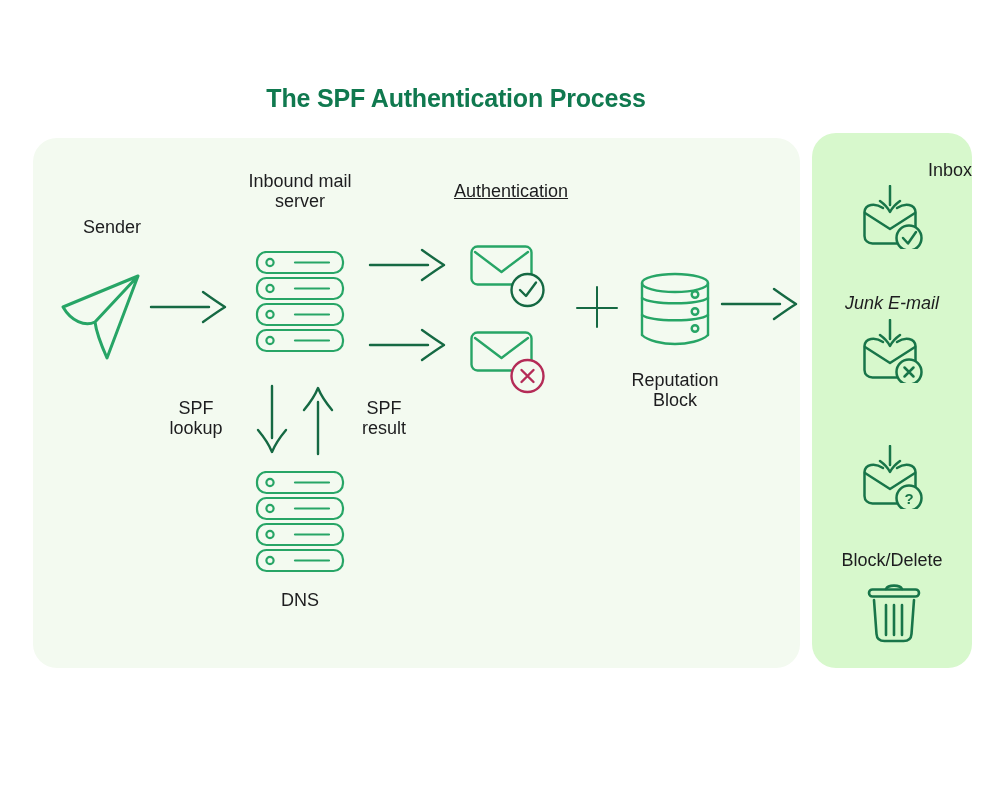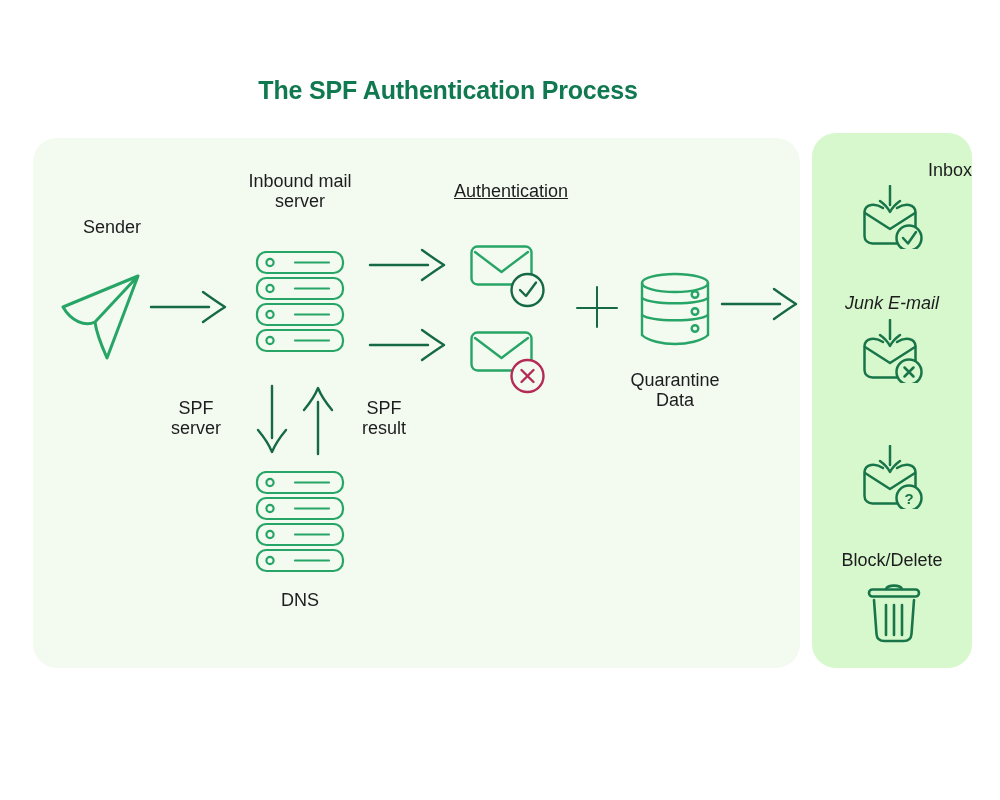--- a/index.html
+++ b/index.html
@@ -9,21 +9,21 @@
     font-family:"Liberation Sans", sans-serif;
     color:var(--label-text, #1d1d1f);
   }
   .abs { position:absolute; }
   .panel { position:absolute; border-radius:24px; }
   .panel-main { left:33px; top:138px; width:767px; height:530px; background:var(--process-panel-bg,#f3faf0); }
   .panel-out  { left:812px; top:133px; width:160px; height:535px; background:var(--outcome-panel-bg,#d7f8cc); }
   .title {
     position:absolute; left:0; top:68px; width:880px; text-align:center;
     font-size:25px; font-weight:700; letter-spacing:-0.2px;
-    color:var(--title-green,#10794f); margin:8px;
+    color:var(--title-green,#10794f); margin:16px;
   }
   .lbl { position:absolute; text-align:center; font-size:18px; line-height:20px; }
   .ic { fill:none; stroke-linecap:round; stroke-linejoin:round; }
   .s-light { stroke:var(--icon-green,#27a566); }
   .s-dark  { stroke:var(--arrow-green,#156943); }
   .s-out   { stroke:var(--outcome-green,#187549); }
   .s-red   { stroke:var(--reject-red,#b42b57); }
   .f-main  { fill:var(--process-panel-bg,#f3faf0); }
   .f-out   { fill:var(--outcome-panel-bg,#d7f8cc); }
   .badge-q { fill:var(--outcome-green,#187549); stroke:none;
@@ -35,24 +35,24 @@
 <div class="canvas">
 
   <h1 class="title">The SPF Authentication Process</h1>
 
   <div class="panel panel-main"></div>
   <div class="panel panel-out"></div>
 
   <div class="lbl" style="left:57px; top:181px; width:110px;margin-top:36px;">Sender</div>
   <div class="lbl" style="left:240px; top:171px; width:120px;">Inbound mail server</div>
   <div class="lbl" style="left:431px; top:181px; width:160px;text-decoration:underline;">Authentication</div>
-  <div class="lbl" style="left:158px; top:398px; width:76px;">SPF server</div>
+  <div class="lbl" style="left:158px; top:398px; width:76px;">SPF lookup</div>
   <div class="lbl" style="left:346px; top:398px; width:76px;">SPF result</div>
   <div class="lbl" style="left:260px; top:590px; width:80px;">DNS</div>
-  <div class="lbl" style="left:617px; top:370px; width:116px;">Quarantine Data</div>
+  <div class="lbl" style="left:617px; top:370px; width:116px;">Reputation Block</div>
 
   <svg class="abs" style="left:58px; top:264px;" width="92" height="102" viewBox="0 0 92 102">
     <path class="ic s-light" stroke-width="3" d="M80 12 L5 43 C13 57 27 63 37 58 L80 12 M37 58 C38 66 41 76 49 94 L80 12"></path>
   </svg>
 
   <svg class="abs" style="left:149px; top:287px;" width="78" height="40" viewBox="0 0 78 40">
     <path class="ic s-dark" stroke-width="2.4" d="M2 20 L60 20 M54 5 Q68 15 76 20 Q68 25 54 35"></path>
   </svg>
   <svg class="abs" style="left:368px; top:245px;" width="78" height="40" viewBox="0 0 78 40">
     <path class="ic s-dark" stroke-width="2.4" d="M2 20 L60 20 M54 5 Q68 15 76 20 Q68 25 54 35"></path>

